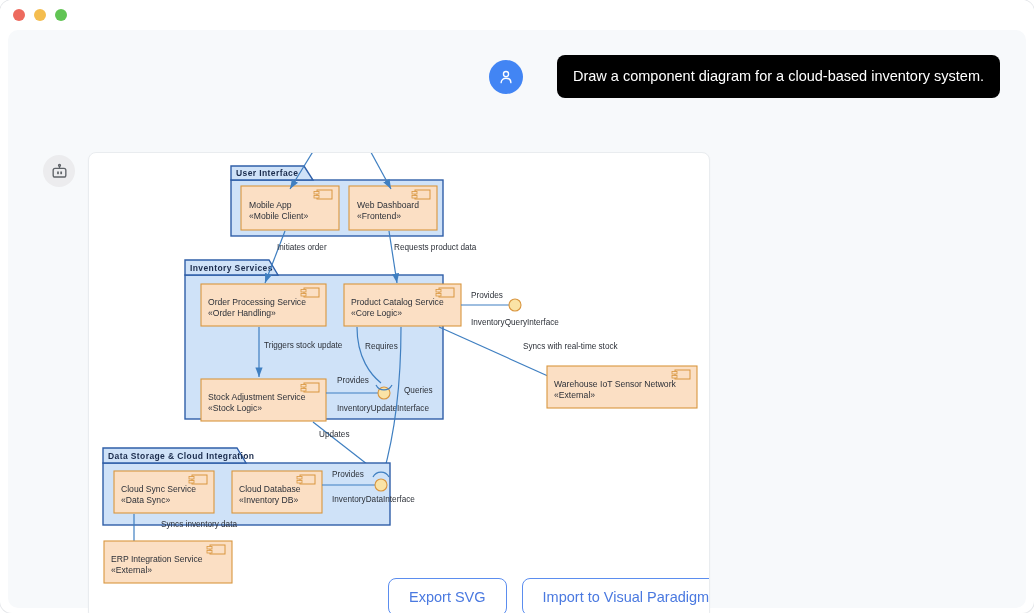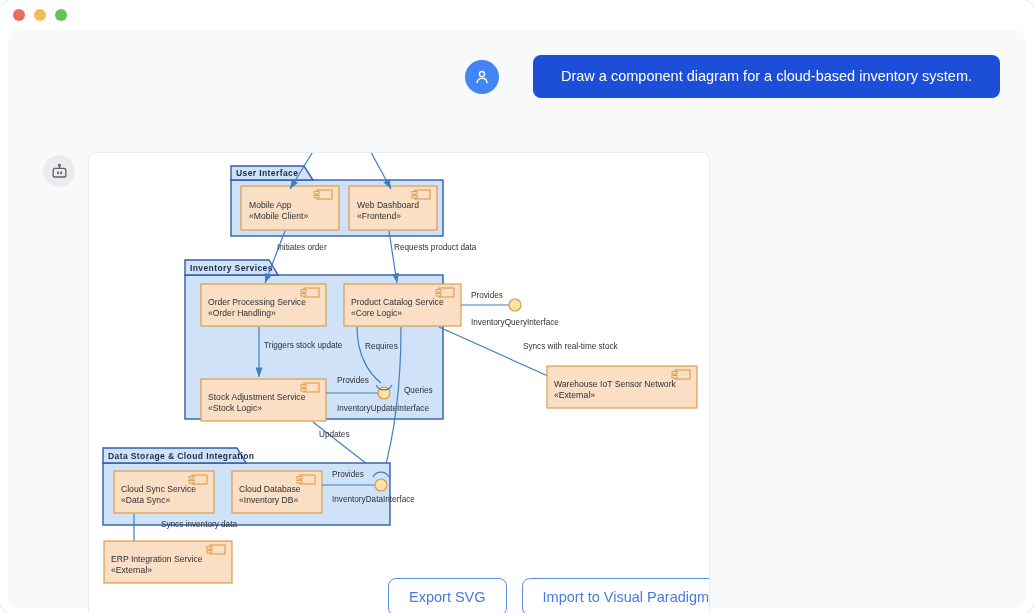--- a/index.html
+++ b/index.html
@@ -27,22 +27,22 @@
     background:#f7f9fb;border-radius:10px;
   }
 
   
   .user-row{position:absolute;right:26px;top:25px;display:flex;align-items:center;gap:10px;}
   .user-avatar{
     width:34px;height:34px;border-radius:50%;background:#4285f4;
     display:flex;align-items:center;justify-content:center;flex:none;
   }
   .user-bubble{
-    background:#1d4ed8;color:#ffffff;border-radius:8px;
-    padding:13px 28px;font-size:14.5px;line-height:1.2;white-space:nowrap;margin-left:24px;
+    background:#000000;color:#ffffff;border-radius:8px;
+    padding:13px 16px;font-size:14.5px;line-height:1.2;white-space:nowrap;margin-left:24px;
   }
 
   
   .bot-avatar{
     position:absolute;left:35px;top:125px;width:32px;height:32px;border-radius:50%;
     background:#ececee;display:flex;align-items:center;justify-content:center;
   }
 
   .card{
     position:absolute;left:80px;top:122px;width:620px;height:466px;

